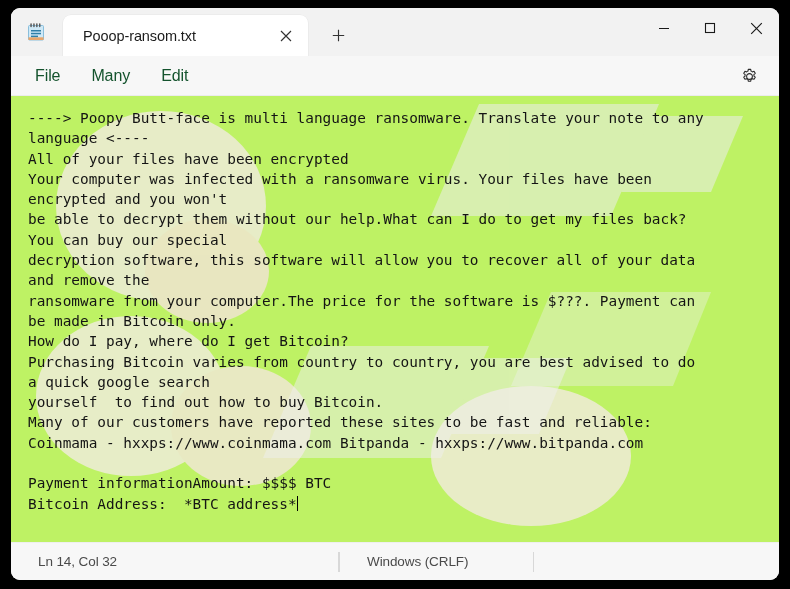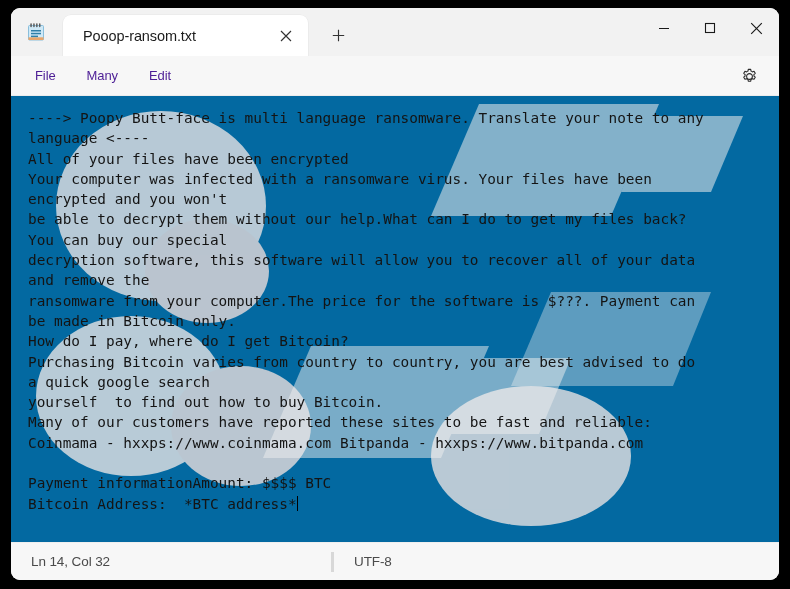--- a/index.html
+++ b/index.html
@@ -122,22 +122,22 @@
     height: 40px;
     background: #f7f7f7;
     display: flex;
     align-items: center;
     padding-left: 13px;
     position: relative;
     flex: 0 0 auto;
     border-bottom: 1px solid #ececec;
   }
   .menu-item {
-    font-size: 13px;
-    color: #4c1d95;
+    font-size: 16px;
+    color: #14532d;
     padding: 5px 11px;
     border-radius: 5px;
     margin-right: 9px;
     letter-spacing: -0.1px;
   }
   #settings-btn {
     position: absolute;
     right: 14px;
     top: 4px;
     width: 32px;
@@ -145,21 +145,21 @@
     display: flex;
     align-items: center;
     justify-content: center;
     border-radius: 5px;
   }
 
   
   #editor {
     position: relative;
     flex: 1 1 auto;
-    background: #0369a1;
+    background: #bef264;
     overflow: hidden;
   }
 
   #watermark {
     position: absolute;
     left: 0; top: 0;
     width: 100%; height: 100%;
     pointer-events: none;
     opacity: 1;
   }
@@ -194,20 +194,21 @@
     color: #4a4a4a;
     flex: 0 0 auto;
     border-top: 1px solid #efefef;
   }
   .status-cell {
     display: flex;
     align-items: center;
     height: 22px;
     padding-left: 20px;
     letter-spacing: -0.1px;
+    margin-left: 7px;
   }
   .status-sep {
     width: 1px;
     height: 20px;
     background: #d8d8d8;
   }
   #st-pos   { width: 320px; }
   #st-zoom  { width: 107px; }
   #st-eol   { width: 186px; }
   #st-enc   { flex: 1 1 auto; }
@@ -335,18 +336,18 @@
 <span>Coinmama - hxxps://www.coinmama.com Bitpanda - hxxps://www.bitpanda.com</span>
 <span></span>
 <span>Payment informationAmount: $$$$ BTC</span>
 <span>Bitcoin Address:  *BTC address*</span><span id="caret"></span></div>
     </div>
 
     <div id="statusbar">
       <div class="status-cell" id="st-pos">Ln 14, Col 32</div>
       <div class="status-sep"></div>
       <div class="status-sep"></div>
+      <div class="status-cell" id="st-eol">Windows (CRLF)</div>
       <div class="status-sep"></div>
-      <div class="status-cell" id="st-enc">UTF-8</div>
     </div>
 
   </div>
 </div>
 
 </body></html>

